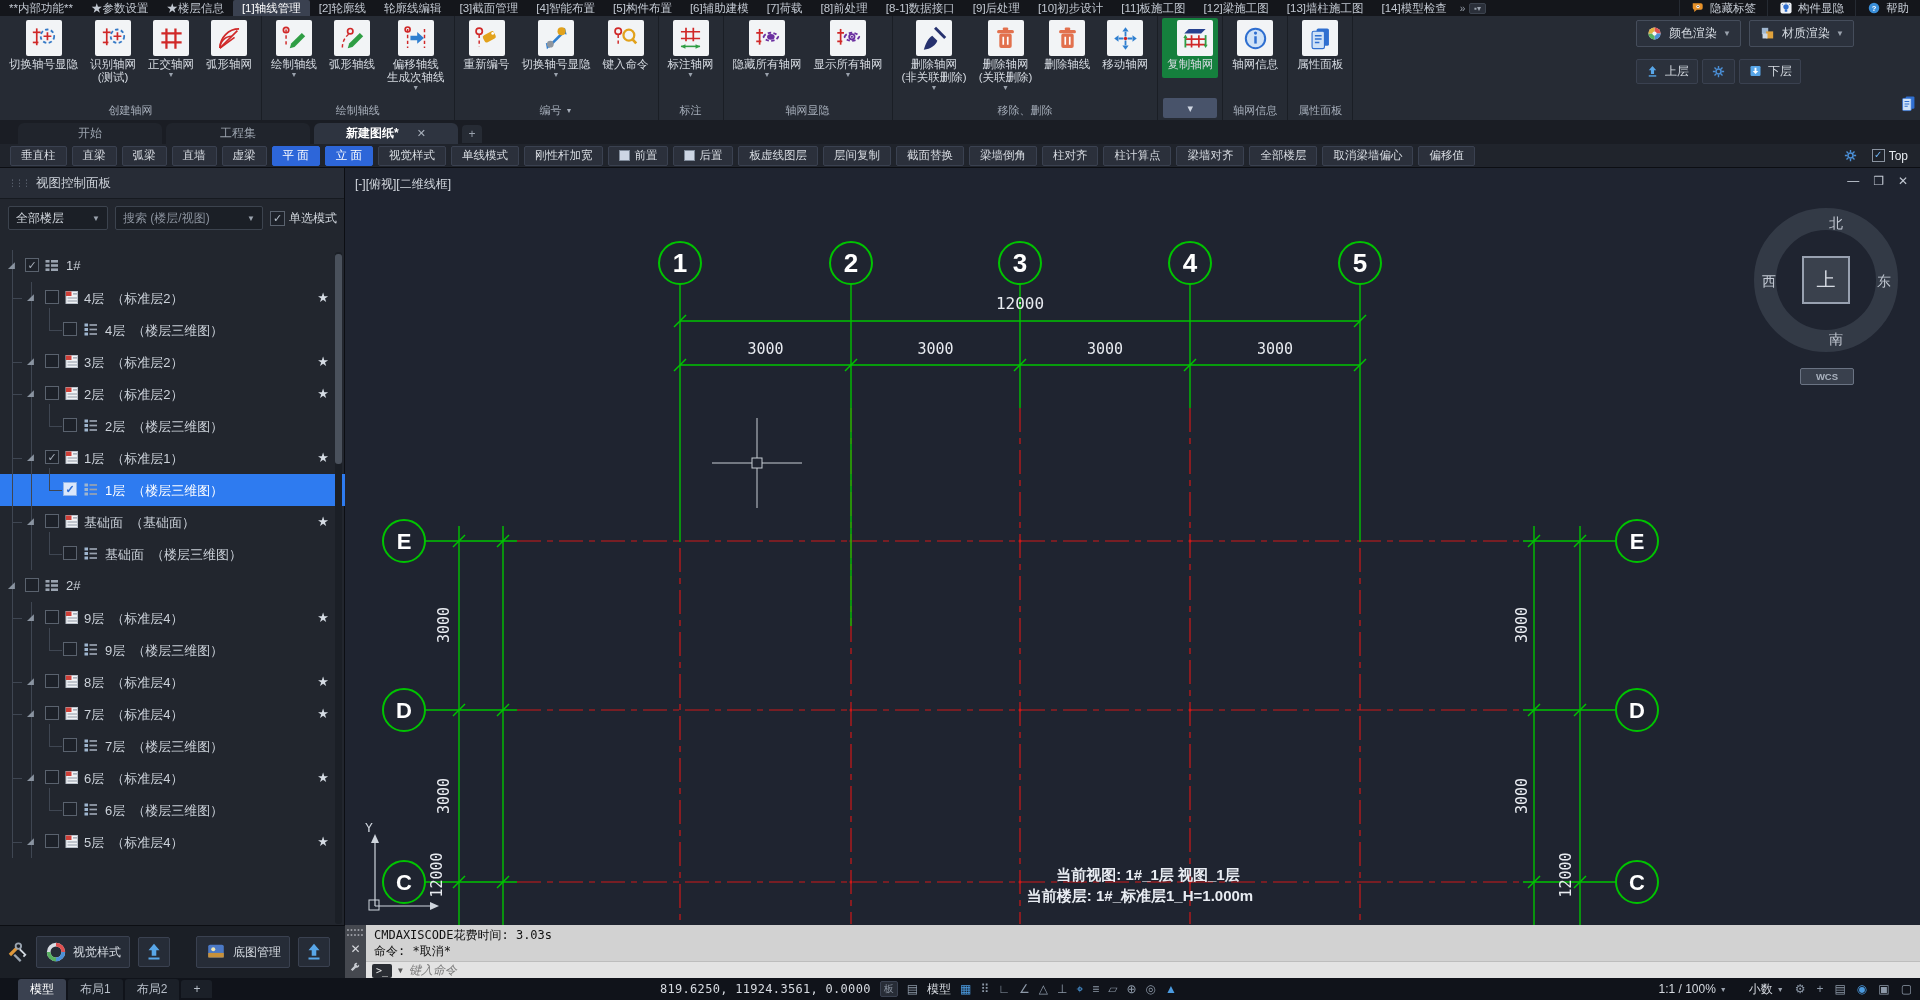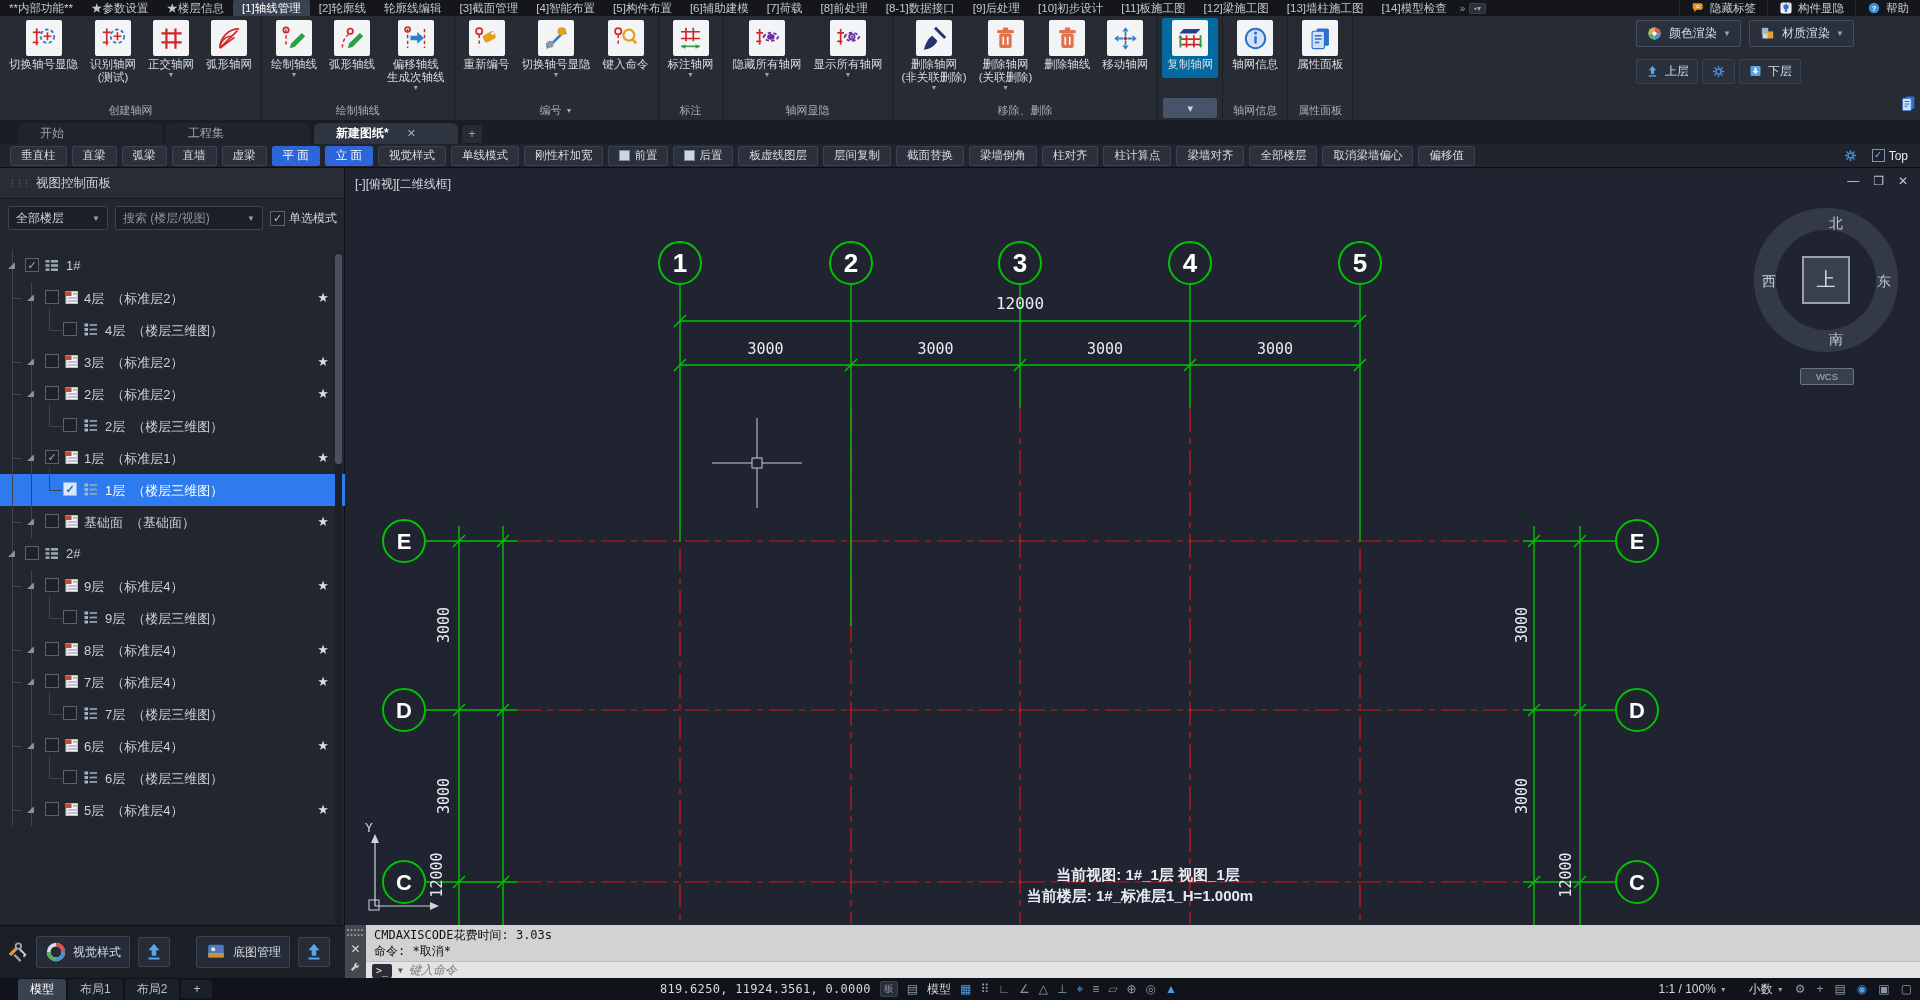--- a/index.html
+++ b/index.html
@@ -14,21 +14,21 @@
   .movf{color:#9aa2ad;padding:0 4px;font-size:10px;}
   .mbox{background:#2a2f39;border:1px solid #3c434e;border-radius:2px;font-size:8px;padding:0 4px;color:#9aa2ad;margin-right:8px;}
   .mrbtn{display:flex;align-items:center;gap:5px;padding:0 11px;height:16px;border-left:1px solid #262b33;}
   .mrbtn svg{width:14px;height:14px;}
   
   #ribbon{position:absolute;left:0;top:16px;width:1920px;height:104px;background:#262b34;border-bottom:1px solid #10131a;}
   #ribbon-groups{position:absolute;left:0;top:0;height:104px;display:flex;}
   .rgroup{display:flex;flex-direction:column;border-right:1px solid #1a1e25;padding:2px 4px 0 4px;}
   .rbtns{display:flex;flex:1;align-items:flex-start;justify-content:center;gap:2px;}
   .rbtn{display:flex;flex-direction:column;align-items:center;padding:2px 5px 0 5px;border-radius:2px;cursor:default;}
-  .rbtn.hl{background:#0369a1;}
+  .rbtn.hl{background:#15803d;align-items:flex-end;}
   .rico{width:36px;height:36px;background:#f2f4f6;border-radius:2px;display:flex;align-items:center;justify-content:center;}
   .rico svg{width:27px;height:27px;}
   .rlab{font-size:11.5px;color:#d5dae1;text-align:center;line-height:13px;margin-top:2px;white-space:nowrap;}
   .rcaret{font-size:7px;color:#9aa2ad;line-height:7px;height:7px;}
   .rgname{height:20px;display:flex;align-items:center;justify-content:center;font-size:11px;color:#a6aeba;gap:4px;white-space:nowrap;}
   .rgname .c{font-size:7px;}
   .rgname.caretbar{background:#48536a;border-radius:2px;margin:0 1px 2px 1px;color:#cfd6e2;}
   svg .r{stroke:#d02828;stroke-width:1.5;fill:none;}
   svg .rd{stroke:#d02828;stroke-width:1.3;fill:none;stroke-dasharray:3 2.2;}
   svg .r2{stroke:#d02828;stroke-width:2;fill:none;}
@@ -40,21 +40,21 @@
   .rrbtn .c{font-size:8px;color:#9aa2ad;}
   .rrrow2{display:flex;gap:4px;margin-top:12px;}
   .rr2btn{display:flex;align-items:center;gap:5px;background:#2b313c;border:1px solid #3a4150;border-radius:2px;
           padding:3px 8px;font-size:12px;color:#d5dae1;}
   .rr2btn svg{width:15px;height:15px;}
   #ribbon-edge{position:absolute;right:2px;top:78px;}
   #ribbon-edge svg{width:19px;height:19px;}
   
   #doctabs{position:absolute;left:0;top:120px;width:1920px;height:24px;background:#1a1d24;display:flex;align-items:flex-end;padding-left:18px;box-sizing:border-box;}
   .dtab{height:21px;display:flex;align-items:center;gap:18px;padding:0 22px;font-size:12px;color:#9aa2ad;
-        background:#20242c;border-radius:6px 6px 0 0;margin-right:4px;min-width:100px;justify-content:flex-start;}
+        background:#20242c;border-radius:6px 6px 0 0;margin-right:4px;min-width:100px;justify-content:center;}
   .dtab.active{background:#2e3440;color:#fff;font-weight:bold;}
   .dtab .x{font-weight:normal;color:#aab2bd;font-size:11px;}
   .dplus{width:20px;height:18px;background:#262b34;border-radius:4px 4px 0 0;color:#9aa2ad;display:flex;align-items:center;justify-content:center;font-size:12px;margin-bottom:1px;}
   
   #toolbar2{position:absolute;left:0;top:144px;width:1920px;height:24px;background:#20242c;border-bottom:1px solid #0c0e13;
             display:flex;align-items:center;padding-left:10px;box-sizing:border-box;gap:5px;}
   .tbtn{background:#2b303b;border:1px solid #3a4150;border-radius:2px;color:#d8dce2;font-size:11.5px;
         padding:1px 10px;height:16px;display:flex;align-items:center;gap:4px;white-space:nowrap;}
   .tbtn.blue{background:#2d66d9;border-color:#2d66d9;color:#fff;}
   .tbtn .sq{width:9px;height:9px;background:#cdd6e4;border:1px solid #7f8a99;display:inline-block;}
@@ -128,21 +128,21 @@
   
   #canvas{position:absolute;left:345px;top:168px;width:1575px;height:757px;background:#1f2430;overflow:hidden;}
   #vplabel{position:absolute;left:10px;top:8px;font-size:12px;color:#d4d9e0;}
   #winctl{position:absolute;right:12px;top:6px;display:flex;gap:14px;color:#c2c8d2;font-size:12px;}
   #compass{position:absolute;left:1409px;top:40px;width:144px;height:144px;border-radius:50%;
            border:22px solid rgba(125,135,150,0.22);box-sizing:border-box;}
   .cdir{position:absolute;font-size:14px;color:#c3c9d3;}
   #cube{position:absolute;left:1457px;top:88px;width:48px;height:48px;background:#3a414d;border:2px solid #98a1b0;
         box-sizing:border-box;display:flex;align-items:center;justify-content:center;font-size:19px;color:#d6dbe3;}
   #wcs{position:absolute;left:1455px;top:200px;width:52px;height:15px;background:#39404d;border:1px solid #6a7383;
-       font-size:9.5px;color:#aab2bf;display:flex;align-items:center;justify-content:center;border-radius:2px;}
+       font-size:9.5px;color:#aab2bf;display:flex;align-items:center;justify-content:center;border-radius:2px;font-weight:bold;}
 </style>
 </head>
 <body>
 
 <div id="app">
   <div id="menubar">
       <span class="mitem">**内部功能**</span>
       <span class="mitem">★参数设置</span>
       <span class="mitem">★楼层信息</span>
       <span class="mitem active">[1]轴线管理</span>
@@ -787,20 +787,35 @@
           <div class="tick" style="left: 12px; width: 10px;"></div>
           <span class="arrow" style="left: 27px;">◢</span>
           <div class="cb" style="left: 45px;"></div>
           <div class="ticon" style="left: 64px;"><svg viewBox="0 0 14 15">
               <rect x="1.5" y="1.5" width="11.5" height="12" fill="#f0f2f5" stroke="#b9c0ca"></rect>
               <rect x="1.5" y="1.5" width="5.5" height="4.5" fill="#d04038"></rect>
               <path d="M8.5 3.8h4M3 8h9.5M3 11h9.5" stroke="#8f98a5" stroke-width="1.2"></path>
             </svg></div>
           <span class="tlab" style="left: 84px;"><span>基础面</span><span class="tsub">（基础面）</span></span>
           <span class="star">★</span>
+        </div>
+        <div class="trow">
+          <div class="guide" style="left: 12px;"></div>
+          <div class="guide" style="left: 31px;"></div>
+          <div class="conn" style="left: 49px;"></div>
+          <div class="cb" style="left: 63px;"></div>
+          <div class="ticon" style="left: 83px;"><svg viewBox="0 0 14 15">
+              <rect x="1" y="1.5" width="3.5" height="3" fill="#9fb6cf"></rect>
+              <path d="M6 3h7.5" stroke="#9aa3b0" stroke-width="1.7"></path>
+              <rect x="1" y="6" width="3.5" height="3" fill="#9fb6cf"></rect>
+              <path d="M6 7.5h7.5" stroke="#9aa3b0" stroke-width="1.7"></path>
+              <rect x="1" y="10.5" width="3.5" height="3" fill="#9fb6cf"></rect>
+              <path d="M6 12h7.5" stroke="#9aa3b0" stroke-width="1.7"></path>
+            </svg></div>
+          <span class="tlab" style="left: 105px;"><span>基础面</span><span class="tsub">（楼层三维图）</span></span>
         </div>
         <div class="trow">
           <div class="guide" style="left: 12px;"></div>
           <span class="arrow" style="left: 8px;">◢</span>
           <div class="cb" style="left: 25px;"></div>
           <div class="ticon" style="left: 44px;"><svg viewBox="0 0 14 15">
               <rect x="1" y="2" width="4" height="2.6" fill="#9aa3b0"></rect>
               <rect x="6.5" y="2" width="7" height="2.6" fill="#9aa3b0"></rect>
               <rect x="1" y="6.2" width="4" height="2.6" fill="#9aa3b0"></rect>
               <rect x="6.5" y="6.2" width="7" height="2.6" fill="#9aa3b0"></rect>

